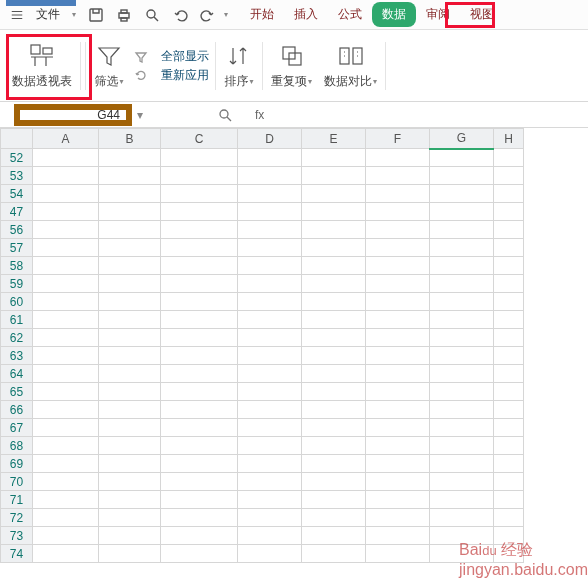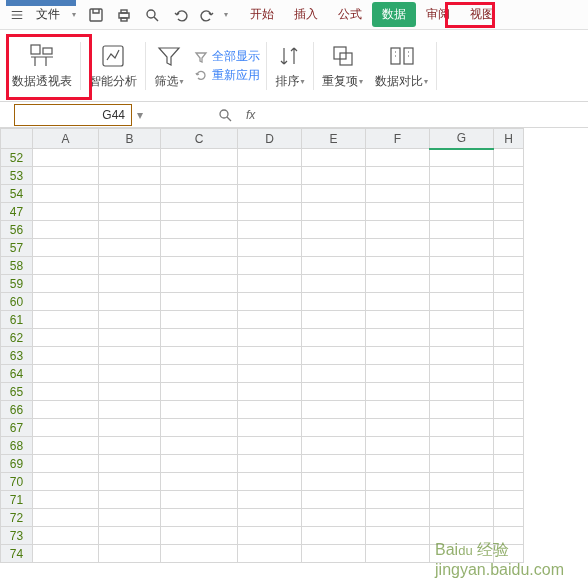--- a/index.html
+++ b/index.html
@@ -6,48 +6,48 @@
   body { background: #fff; width: 588px; height: 587px; overflow: hidden; font-size: 12px; color: #333; }
   .topbar { height: 30px; display: flex; align-items: center; background: #fcfcfc; border-bottom: 1px solid #e0e0e0; padding: 0 4px; }
   .blue-block { width: 70px; height: 6px; background: #4a7ebb; position: absolute; top: 0; left: 6px; }
   .menu-btn { display: flex; align-items: center; gap: 12px; padding: 2px 6px; cursor: pointer; }
   .menu-btn svg { width: 14px; height: 14px; }
   .qat { display: flex; align-items: center; gap: 4px; margin-left: 2px; }
   .qat-icon { width: 24px; height: 22px; display: flex; align-items: center; justify-content: center; cursor: pointer; }
   .qat-icon svg { width: 16px; height: 16px; stroke: #555; fill: none; stroke-width: 1.4; }
   .tabs { display: flex; align-items: center; margin-left: 12px; gap: 0; }
   .tab { padding: 4px 10px; cursor: pointer; color: #7f1d1d; }
-  .tab.active { background: #2ea86d; color: #fff; border-radius: 3px; }
+  .tab.active { background: #2ea86d; color: #fff; border-radius: 8px; }
   .tab-highlight-box { border: 3px solid #e13; position: absolute; pointer-events: none; }
   .ribbon { height: 72px; background: #fff; border-bottom: 1px solid #d8d8d8; display: flex; align-items: center; padding: 2px 0 2px 6px; position: relative; }
   .ribbon-group { display: flex; flex-direction: column; align-items: center; justify-content: center; padding: 0 6px; height: 100%; position: relative; cursor: pointer; }
   .ribbon-group .big-icon { width: 30px; height: 30px; display: flex; align-items: center; justify-content: center; }
   .ribbon-group .big-icon svg { width: 28px; height: 28px; stroke: #555; fill: none; stroke-width: 1.2; }
   .ribbon-group .lbl { font-size: 12px; color: #444; margin-top: 2px; display: flex; align-items: center; gap: 1px; }
   .ribbon-sep { width: 1px; height: 48px; background: #e4e4e4; margin: 0 2px; }
   .sub-items { display: flex; flex-direction: column; gap: 2px; }
-  .sub-item { display: flex; align-items: center; gap: 4px; color: #3b82f6; font-size: 12px; cursor: pointer; }
+  .sub-item { display: flex; align-items: center; gap: 13px; color: #0c4a6e; font-size: 12px; cursor: pointer; }
   .sub-item svg { width: 14px; height: 14px; stroke: #999; fill: none; stroke-width: 1.3; }
   .chev { font-size: 8px; color: #888; }
   .red-box-big { position: absolute; border: 3px solid #e13; pointer-events: none; }
   .fx-bar { height: 26px; display: flex; align-items: center; border-bottom: 1px solid #d8d8d8; background: #fff; }
-  .name-box { width: 118px; height: 22px; margin-left: 14px; display: flex; align-items: center; justify-content: flex-end; padding-right: 6px; border: 1px solid #a16207; background: #fff; }
+  .name-box { width: 118px; height: 22px; margin-left: 14px; display: flex; align-items: center; justify-content: flex-end; padding-right: 6px; border: 6px solid #a16207; background: #fff; }
   .name-box-drop { width: 16px; display: flex; justify-content: center; color: #888; cursor: pointer; }
   .fx-icons { display: flex; align-items: center; gap: 8px; margin-left: 70px; }
   .fx-icons svg { width: 14px; height: 14px; stroke: #777; fill: none; stroke-width: 1.3; }
-  .fx-label { margin-left: 6px; font-style: italic; color: #666; }
+  .fx-label { margin-left: 15px; color: #666; }
   .sheet { position: relative; }
   .sheet table { border-collapse: collapse; table-layout: fixed; }
   .sheet th, .sheet td { border: 1px solid #d6d6d6; font-weight: normal; }
   .corner { width: 32px; height: 20px; background: #eef0f2; }
   .col-head { height: 20px; background: #eef0f2; text-align: center; font-size: 12px; color: #555; }
-  .row-head { width: 16px; background: #eef0f2; text-align: center; font-size: 12px; color: #4d7c0f; }
+  .row-head { width: 16px; background: #eef0f2; text-align: center; font-size: 12px; color: #0f766e; }
   .cell { height: 18px; background: #fff; }
   .col-active { border-bottom: 2px solid #2ea86d !important; }
-  .watermark { position: absolute; right: 24px; bottom: 8px; color: #4d7c0f; font-size: 16px; font-family: Arial; opacity: 0.6; pointer-events: none; }
+  .watermark { position: absolute; right: 0; bottom: 8px; color: #b91c1c; font-size: 16px; font-family: Arial; opacity: 0.6; pointer-events: none; }
   .watermark small { font-size: 16px; display: block; text-align: center; }
 </style>
 </head>
 <body>
 
 <div class="blue-block"></div>
 
 <div class="topbar">
   <div class="menu-btn">
     <svg viewBox="0 0 16 16">
@@ -103,29 +103,20 @@
     <div class="big-icon">
         <svg viewBox="0 0 28 28">
           <rect x="3" y="3" width="9" height="9"></rect>
           <rect x="15" y="6" width="9" height="6"></rect>
           <path d="M3 15h22M7 15v9M18 15v9"></path>
         </svg>
       </div>
     <div class="lbl">数据透视表</div>
   </div>
   <div class="ribbon-sep"></div>
-  <div class="ribbon-group">
-    <div class="big-icon">
-        <svg viewBox="0 0 28 28">
-          <rect x="4" y="4" width="20" height="20" rx="2"></rect>
-          <path d="M8 18l4-6 4 4 4-8"></path>
-        </svg>
-      </div>
-    <div class="lbl">智能分析</div>
-  </div>
   <div class="ribbon-sep"></div>
   <div class="ribbon-group">
     <div class="big-icon">
         <svg viewBox="0 0 28 28">
           <path d="M4 6h20l-8 9v8l-4-2v-6z"></path>
         </svg>
       </div>
     <div class="lbl">
         <span>筛选</span>
         <span class="chev">▾</span>

